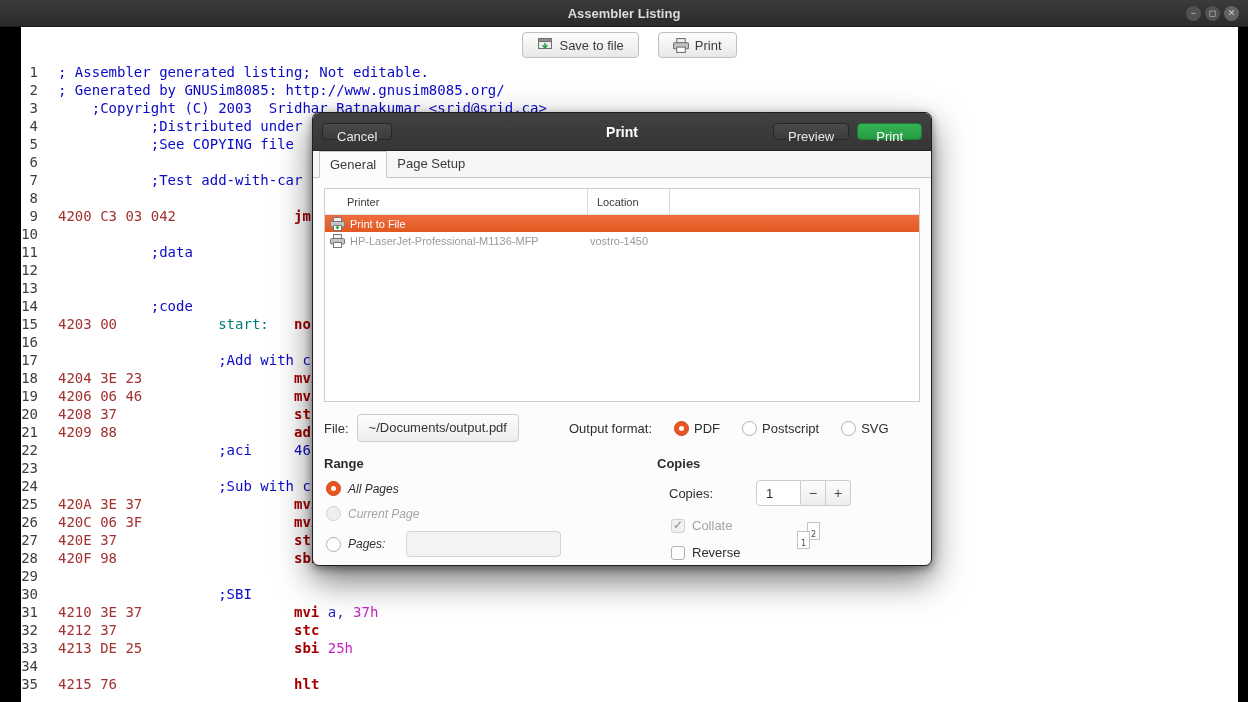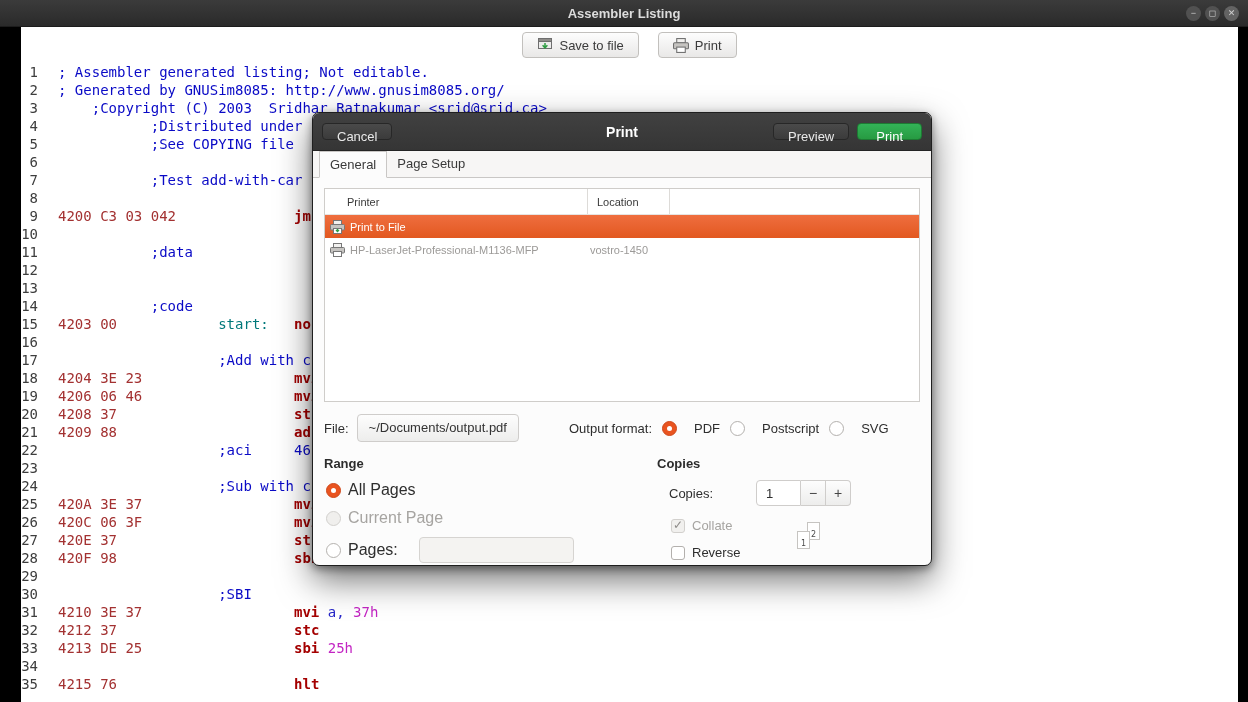--- a/index.html
+++ b/index.html
@@ -51,46 +51,46 @@
   .tab.active { background:#fcfcfc; border:1px solid #c9c7c5; border-bottom:1px solid #fcfcfc; }
 
   .page { padding:10px 11px 0; }
 
   .plist { border:1px solid #cfcdca; background:#fff; height:214px; font-size:11px; }
   .plist-head { display:flex; height:26px; border-bottom:1px solid #e6e4e2; color:#3a3a3a; }
   .hcol { display:flex; align-items:center; border-right:1px solid #dddbd8; }
   .hcol-printer { width:263px; padding-left:22px; }
   .hcol-location { width:82px; padding-left:9px; }
   .hcol-status { flex:1; border-right:none; padding-left:11px; }
-  .prow { display:flex; height:23px; align-items:center; }
+  .prow { display:flex; height:17px; align-items:center; }
   .prow.selected { background:linear-gradient(#ef6e3f,#e25820); color:#fff; }
   .prow.dimmed { color:#9c9a98; }
   .pcell { display:flex; align-items:center; gap:5px; overflow:hidden; white-space:nowrap; }
   .pcell.c1 { width:263px; padding-left:5px; }
   .pcell.c2 { width:82px; padding-left:2px; }
   .pcell.c3 { flex:1; padding-left:4px; }
   .picon { display:inline-flex; flex:0 0 auto; }
 
   .file-row { display:flex; align-items:center; margin-top:12px; font-size:13px; color:#2e2e2e; height:28px; }
   .file-btn { margin-left:8px; padding:0 11px; height:28px; line-height:26px; background:linear-gradient(#fdfdfd,#ededec);
     border:1px solid #cfcdcb; border-radius:4px; font-size:13px; color:#333; }
   .fmt-label { margin-left:50px; }
   .fmt-options { display:flex; align-items:center; }
-  .fmt-radio { display:flex; align-items:center; gap:17px; margin-left:10px; }
+  .fmt-radio { display:flex; align-items:center; gap:5px; margin-left:22px; }
 
   .radio { width:15px; height:15px; border-radius:50%; background:#fff; border:1px solid #b3b0ad; position:relative; flex:0 0 auto; }
   .radio.checked { background:#E95420; border-color:#cf481a; }
   .radio.checked::after { content:""; position:absolute; width:5px; height:5px; border-radius:50%; background:#fff; left:4px; top:4px; }
   .radio.rdisabled { background:#f0efed; border-color:#d2d0cd; }
 
   .sections { display:flex; margin-top:14px; }
   .sec-range { width:333px; }
   .sec-copies { flex:1; position:relative; }
   .sec-title { font-weight:bold; font-size:13px; color:#2c2c2c; }
-  .radio-row { display:flex; align-items:center; gap:7px; margin:10px 0 0 2px; font-size:16px; color:#2e2e2e; }
+  .radio-row { display:flex; align-items:center; gap:7px; margin:10px 0 0 2px; font-size:12px; color:#2e2e2e;font-style:italic; }
   .radio-row.disabled { color:#a6a4a1; }
   .entry { width:155px; height:26px; background:#f4f3f1; border:1px solid #d6d4d1; border-radius:4px; margin-left:14px; }
 
   .copies-row { display:flex; align-items:center; margin:9px 0 0 12px; font-size:13px; color:#2e2e2e; }
   .copies-label { width:87px; }
   .spin { display:flex; }
   .spin-entry { width:45px; height:26px; border:1px solid #cfcdcb; border-radius:4px 0 0 4px; background:#fff;
     font-size:13px; padding-left:9px; display:flex; align-items:center; color:#2e2e2e; }
   .spin-btn { width:25px; height:26px; border:1px solid #cfcdcb; border-left:none;
     background:linear-gradient(#fdfdfd,#ededec); display:flex; align-items:center; justify-content:center;

